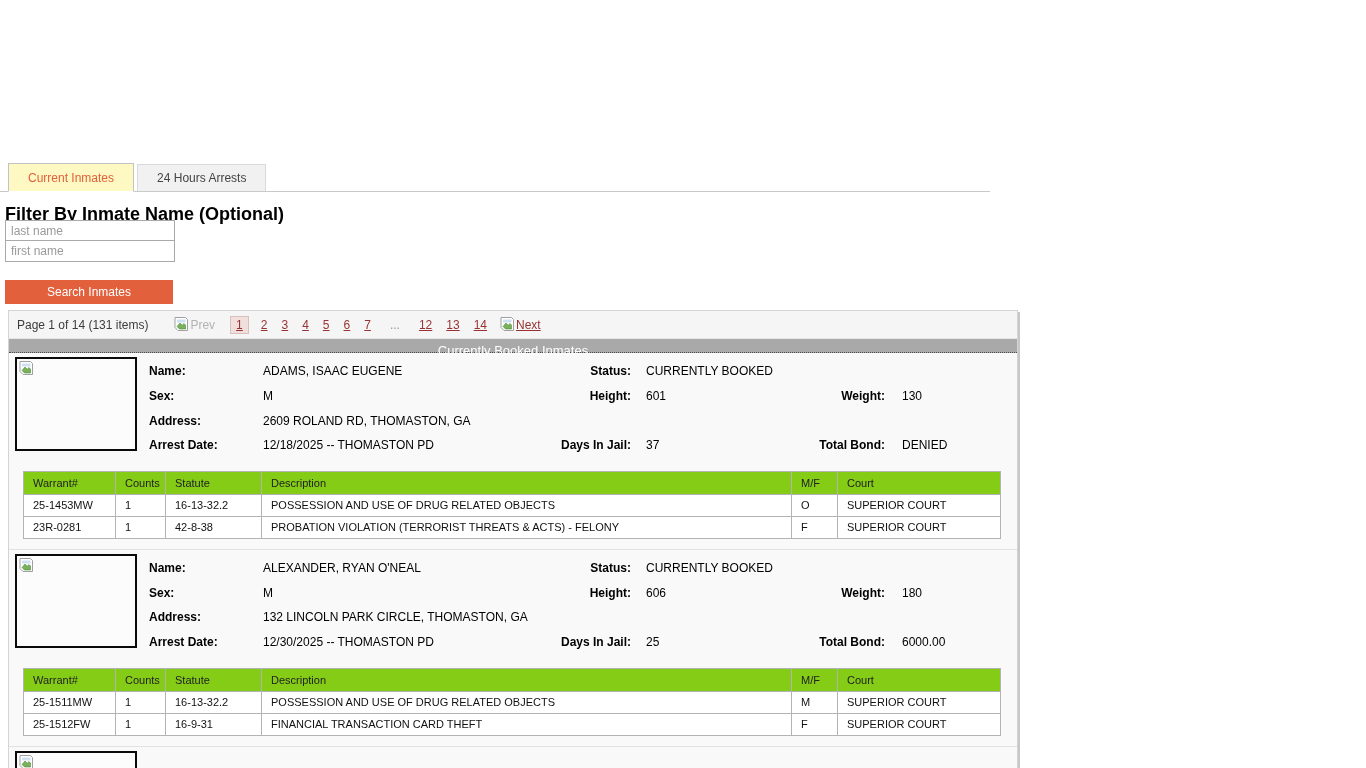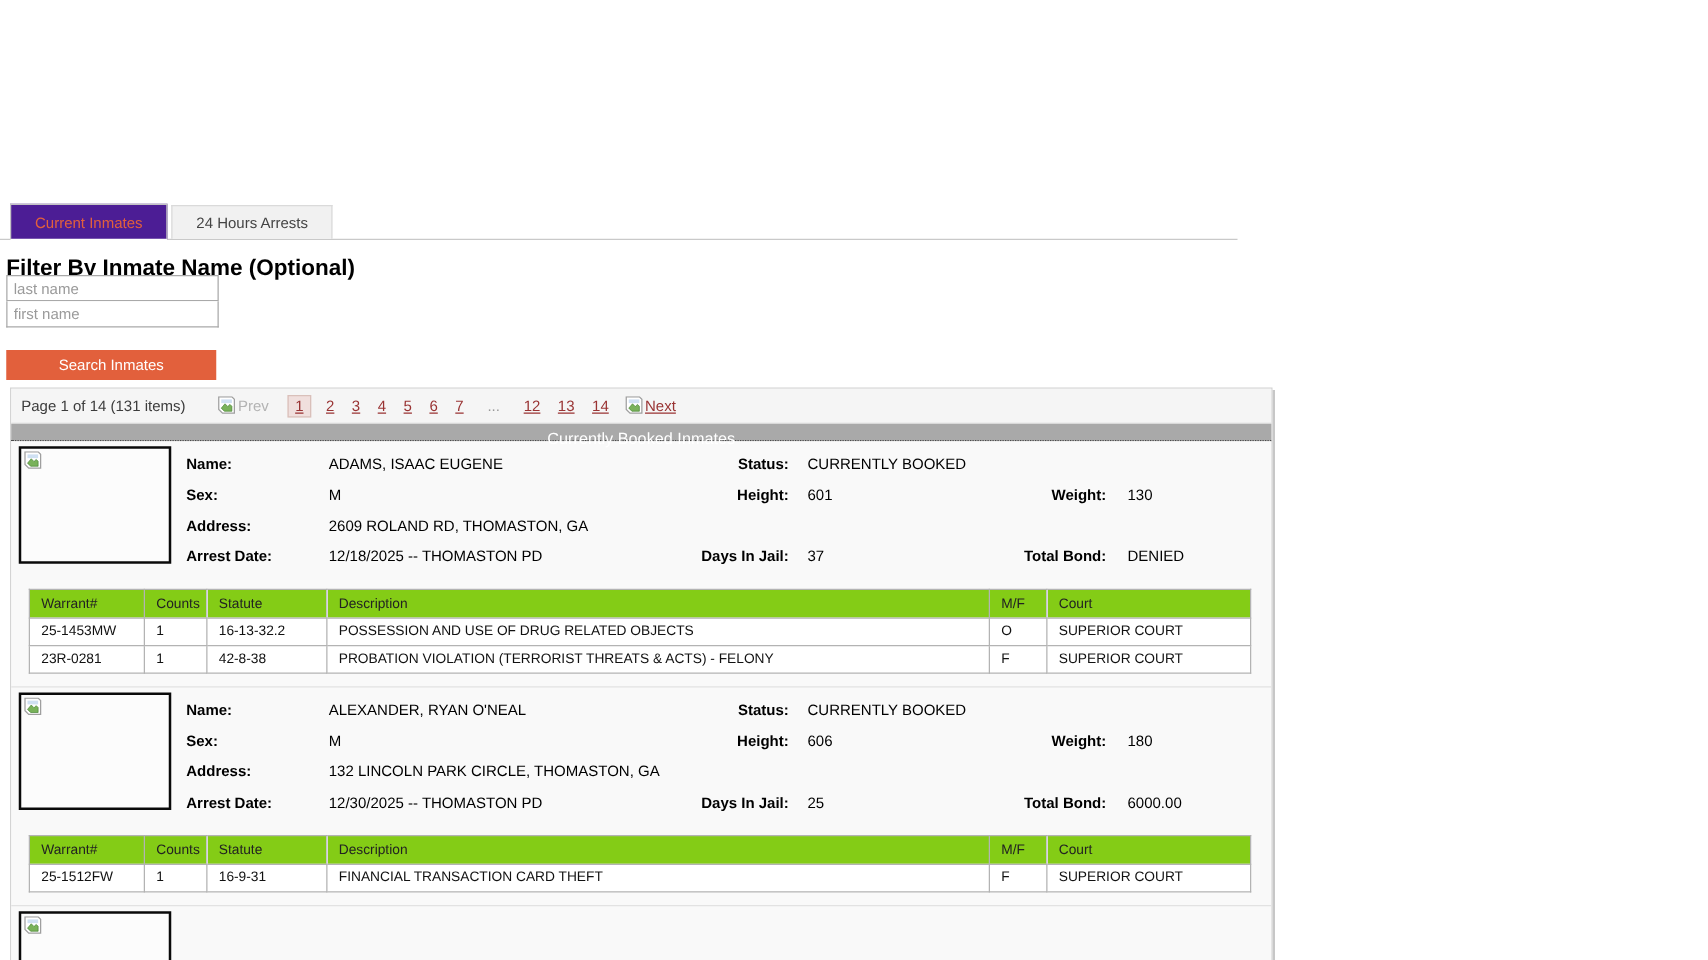--- a/index.html
+++ b/index.html
@@ -5,21 +5,21 @@
   * { margin:0; padding:0; box-sizing:border-box; }
   html,body { width:1366px; height:768px; background:#fff; overflow:hidden;
     font-family:"Liberation Sans","DejaVu Sans",sans-serif; font-size:12px; color:#000; }
 
   
   .tabstrip { position:absolute; top:163px; left:0; width:990px;
     display:flex; align-items:flex-end; border-bottom:1px solid #c9c9c9; padding-left:8px; }
   .tab { height:27px; line-height:26px; padding:0 19px; margin-right:3px;
     background:#f1f1f1; border:1px solid #dadada; border-bottom:none;
     color:#444; cursor:pointer; white-space:nowrap; }
-  .tab.active { height:29px; line-height:28px; background:#4c1d95;
+  .tab.active { height:29px; line-height:28px; background:#fef9c3;
     border:1px solid #c3c3c3; border-bottom:1px solid #fff;
     margin-bottom:-1px; color:#e2603c; }
 
   
   .filter-heading { position:absolute; top:204px; left:5px; font-size:18px; font-weight:bold; }
   .filter-input { position:absolute; left:5px; width:170px; height:21px;
     border:1px solid #a9a9a9; padding:0 5px; font-size:12px;
     font-family:"Liberation Sans",sans-serif; color:#333; background:#fff; }
   .filter-input::placeholder { color:#9a9a9a; opacity:1; }
   #last-name { top:220px; }
@@ -246,20 +246,28 @@
         <th>Warrant#</th>
         <th>Counts</th>
         <th>Statute</th>
         <th>Description</th>
         <th>M/F</th>
         <th>Court</th>
       </tr>
         </thead>
       <tbody>
         <tr>
+          <td>25-1511MW</td>
+          <td>1</td>
+          <td>16-13-32.2</td>
+          <td>POSSESSION AND USE OF DRUG RELATED OBJECTS</td>
+          <td>M</td>
+          <td>SUPERIOR COURT</td>
+        </tr>
+        <tr>
           <td>25-1512FW</td>
           <td>1</td>
           <td>16-9-31</td>
           <td>FINANCIAL TRANSACTION CARD THEFT</td>
           <td>F</td>
           <td>SUPERIOR COURT</td>
         </tr>
       </tbody>
     </table>
   </section>

